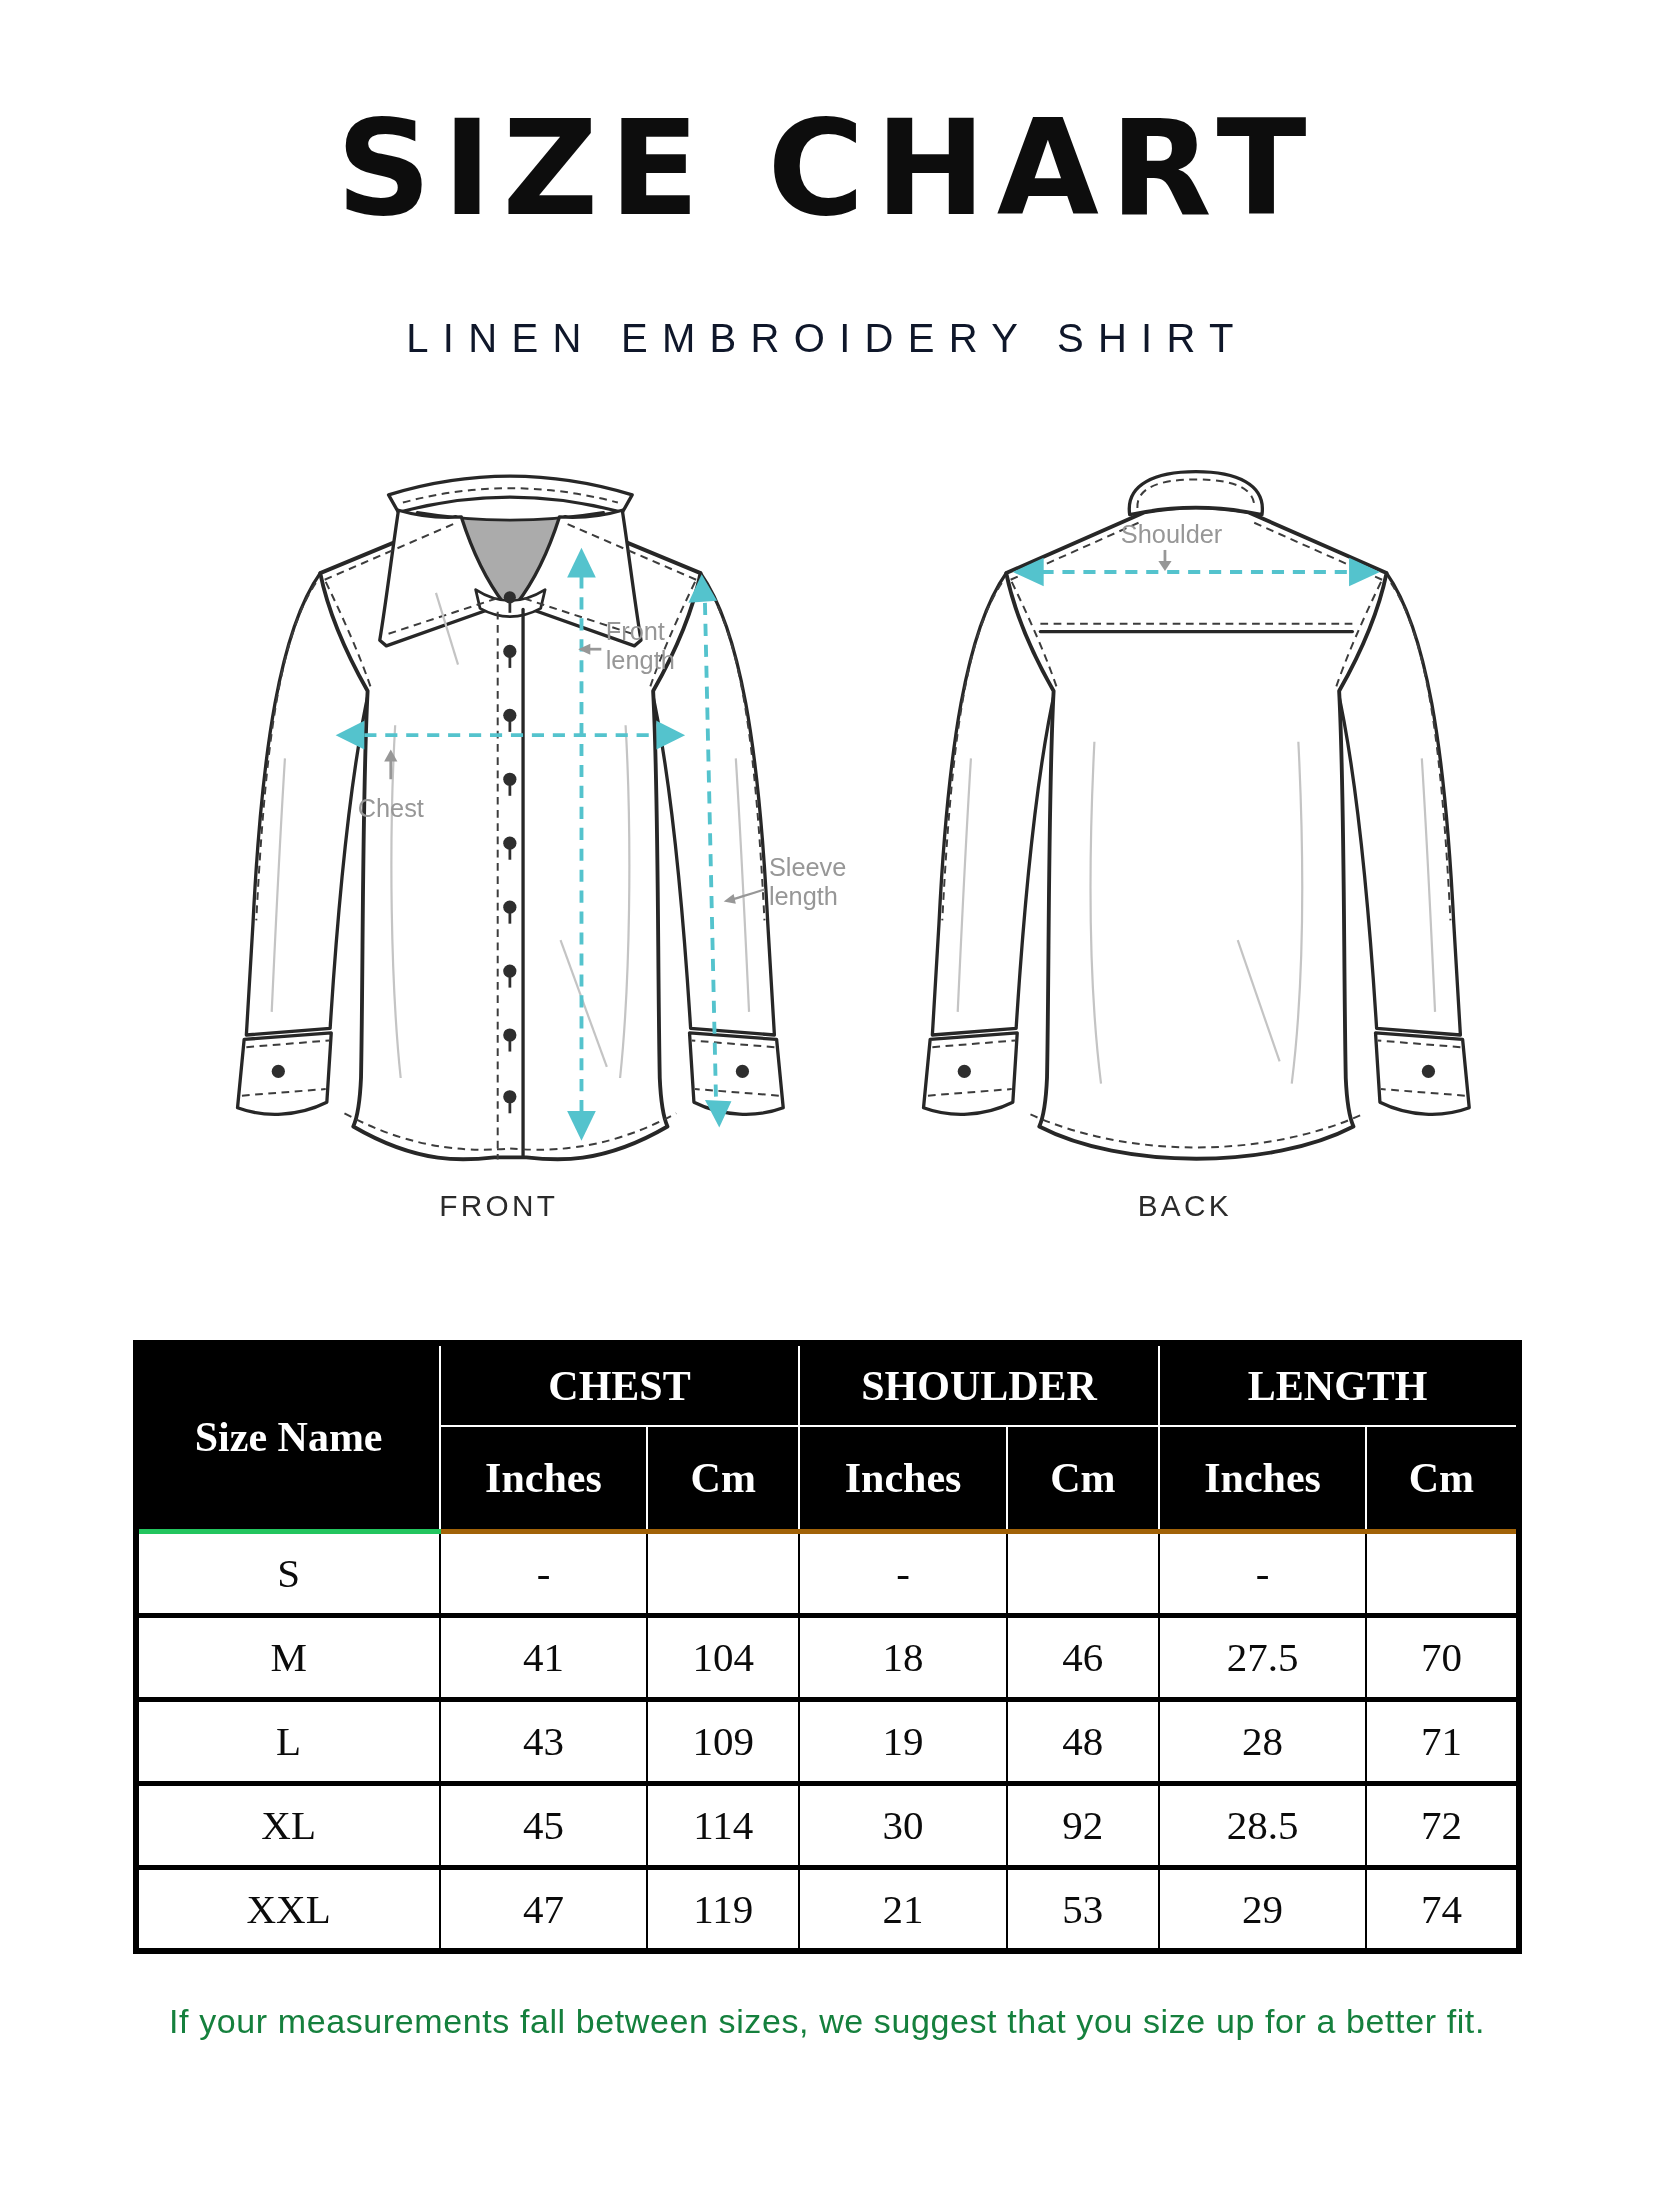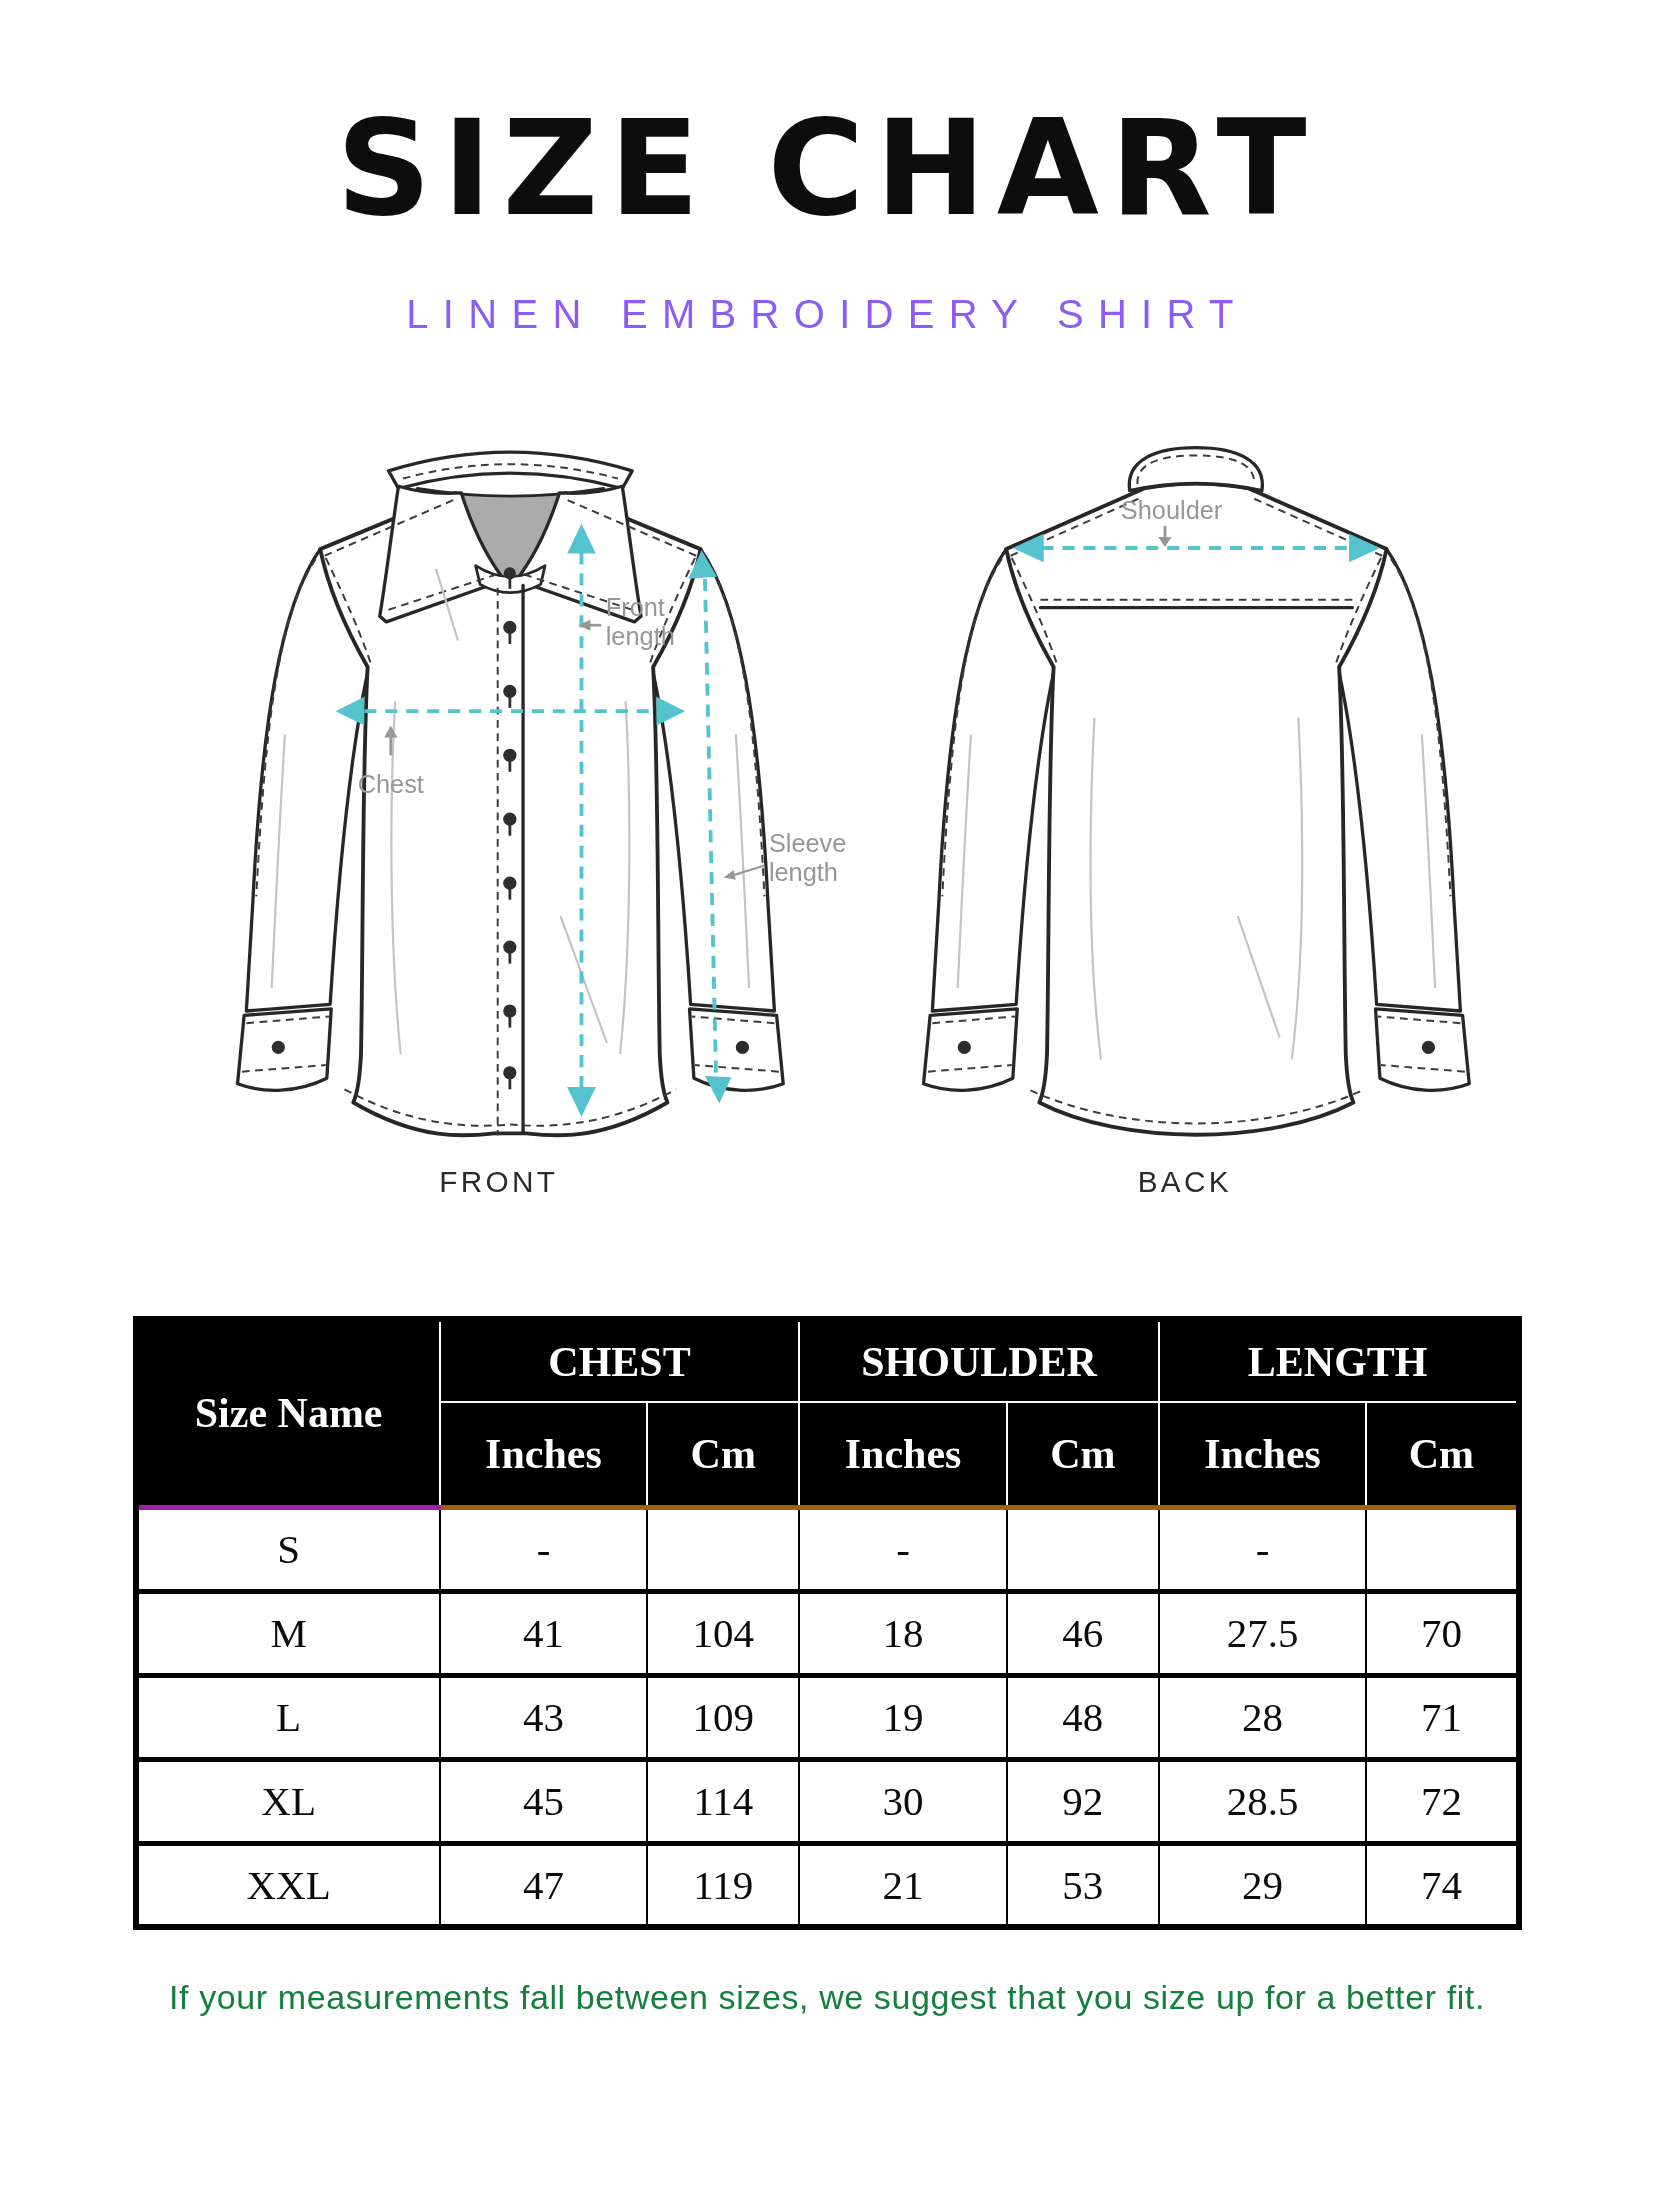--- a/index.html
+++ b/index.html
@@ -12,26 +12,26 @@
     text-align:center;
     font-family:"DejaVu Sans", sans-serif;
     font-weight:bold;
     font-size:132px;
     letter-spacing:11px;
     line-height:1.0;
     color:#0d0d0d;
     white-space:nowrap;
   }
   .subtitle {
-    margin-top:58px;
+    margin-top:82px;
     text-align:center;
     font-size:40px;
     font-weight:400;
     letter-spacing:14.3px;
-    color:#8b5cf6;
+    color:#0f172a;
     white-space:nowrap;
   }
 
   .diagrams { position:relative; height:860px; }
   .shirt-svg { position:absolute; top:105px; width:689px; height:761px; }
   .shirt-svg.front { left:221px; }
   .shirt-svg.back  { left:907px; }
 
   svg text { font-family:"Liberation Sans", sans-serif; }
   .anno   { font-size:23px; fill:#979797; }
@@ -48,21 +48,21 @@
   .size-table th {
     background:#000;
     color:#fff;
     border:2.2px solid #fff;
     font-weight:bold;
     font-size:42px;
     text-align:center;
   }
   .size-table thead tr.group-row th { height:83px; }
   .size-table thead tr.unit-row th { height:105px; border-bottom:5px solid #a16207; }
-  .size-table th.size-name { border-bottom:5px solid #a21caf; }
+  .size-table th.size-name { border-bottom:5px solid #22c55e; }
   .size-table td {
     border:2.2px solid #000;
     border-top:5px solid #000;
     height:84px;
     text-align:center;
     font-size:41px;
     color:#0b0b0b;
     background:#fff;
   }
   .note {

